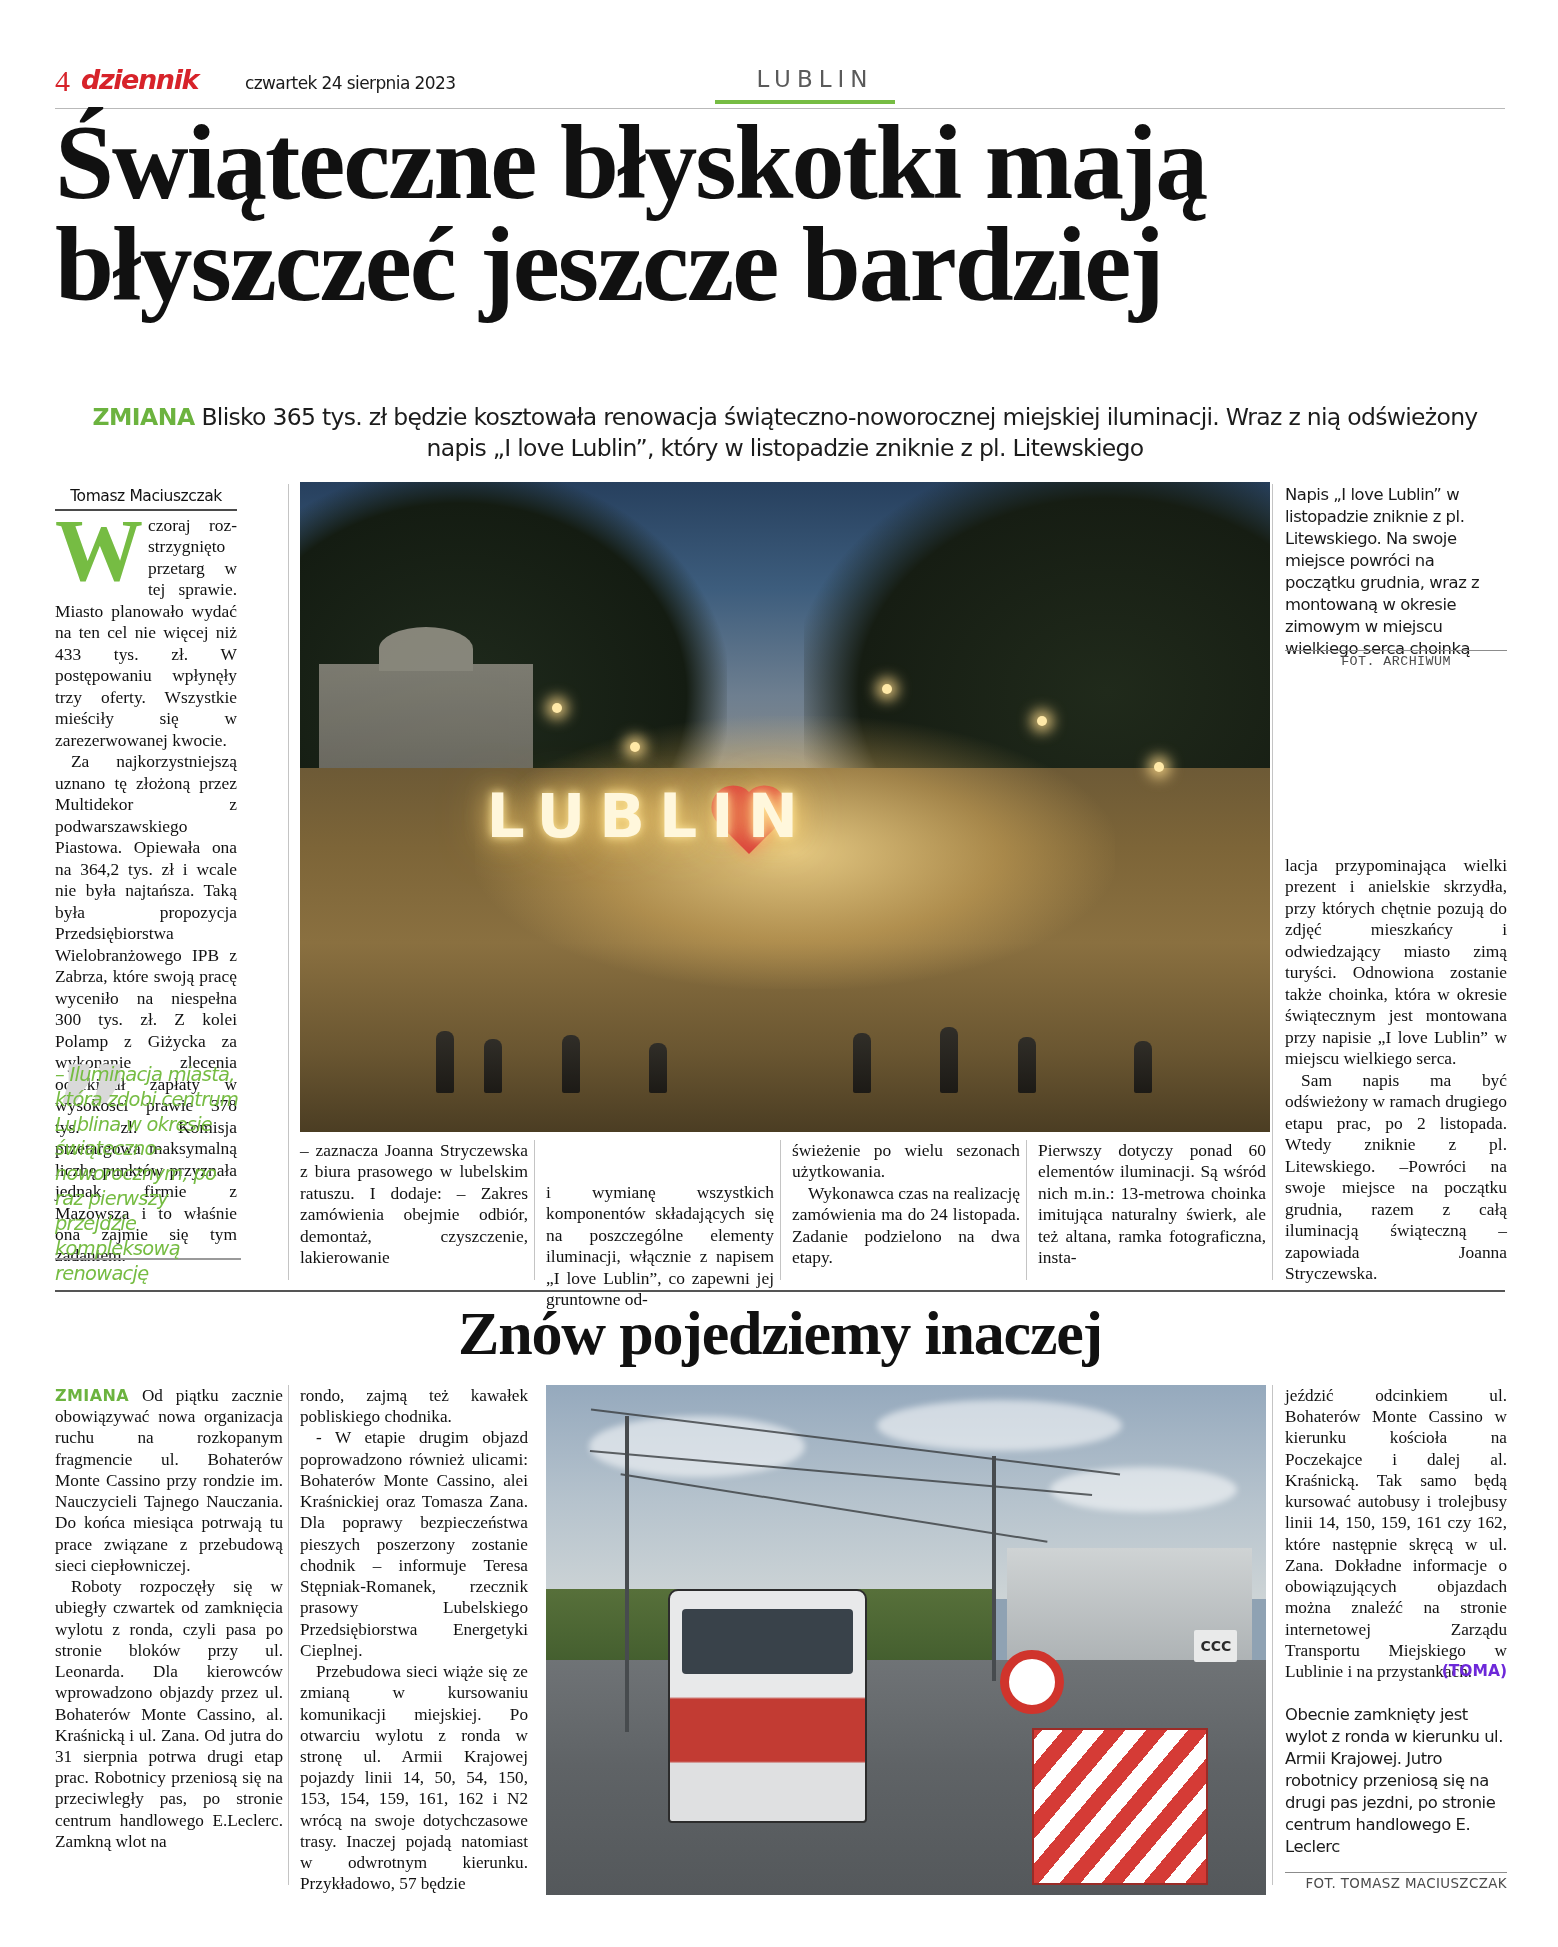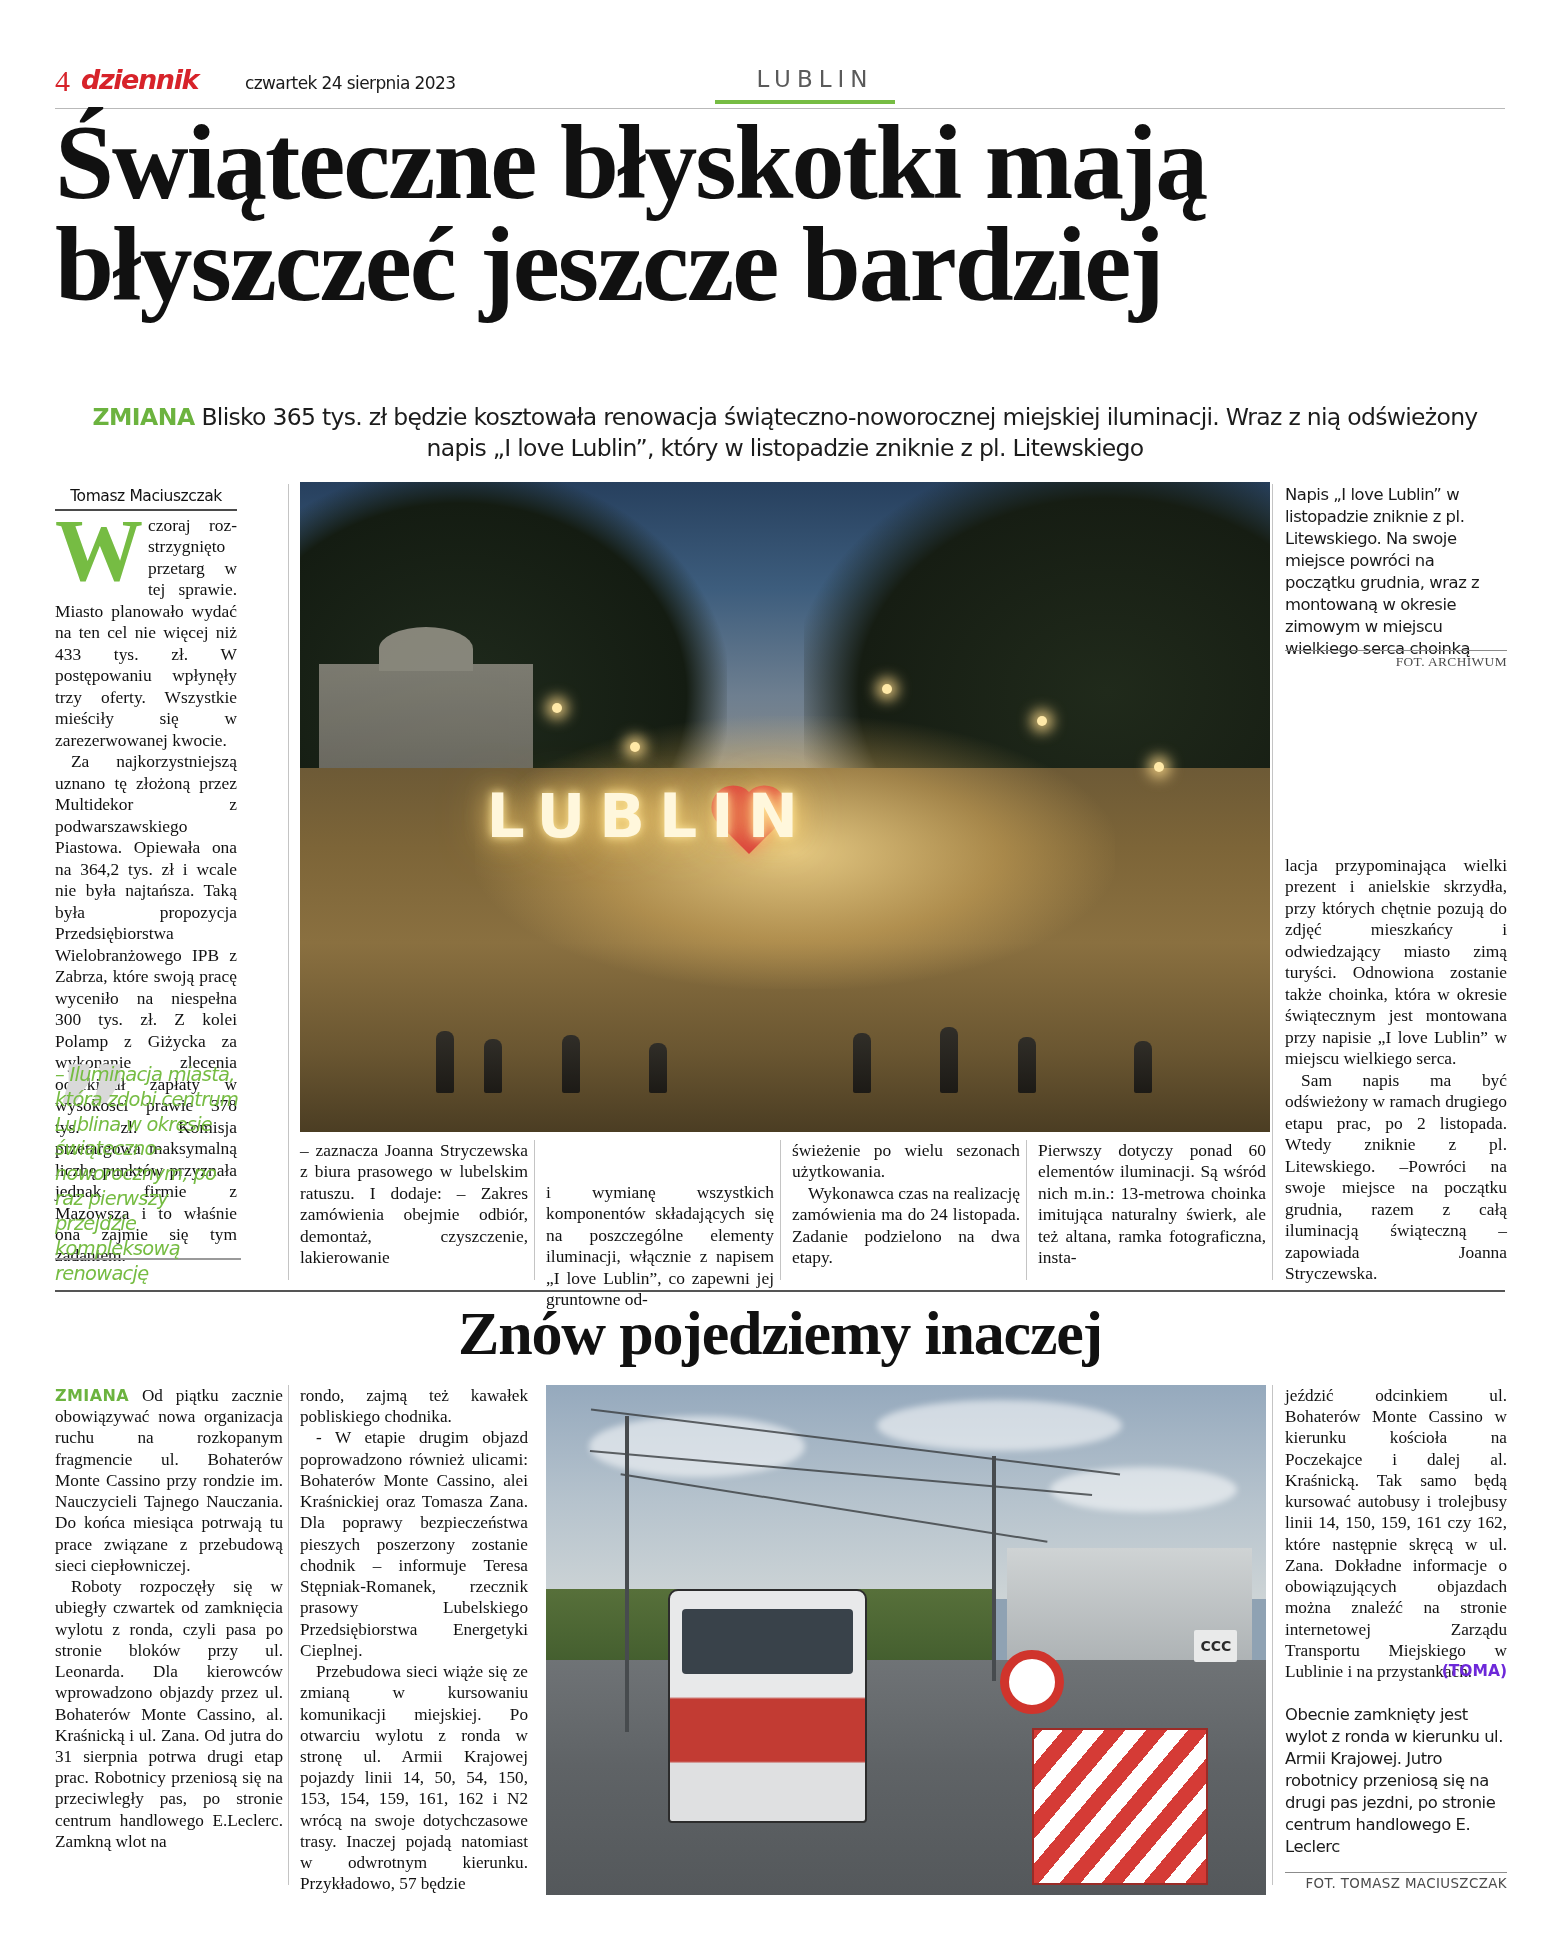--- a/index.html
+++ b/index.html
@@ -287,22 +287,22 @@
     top: 650px;
     width: 222px;
     height: 1px;
     background: #8c8c8c;
   }
   .credit1 {
     position: absolute;
     left: 1285px;
     top: 654px;
     width: 222px;
-    text-align: right;
-    font-family: Liberation Serif, serif;
+    text-align: center;
+    font-family: Liberation Mono, monospace;
     font-size: 13.4px;
     letter-spacing: .4px;
     color: #4a4a4a;
   }
 
   #colR { left: 1285px; top: 855px; width: 222px; }
 
   
   #colA { left: 300px; top: 1140px; width: 228px; }
   #colB { left: 546px; top: 1182px; width: 228px; }

